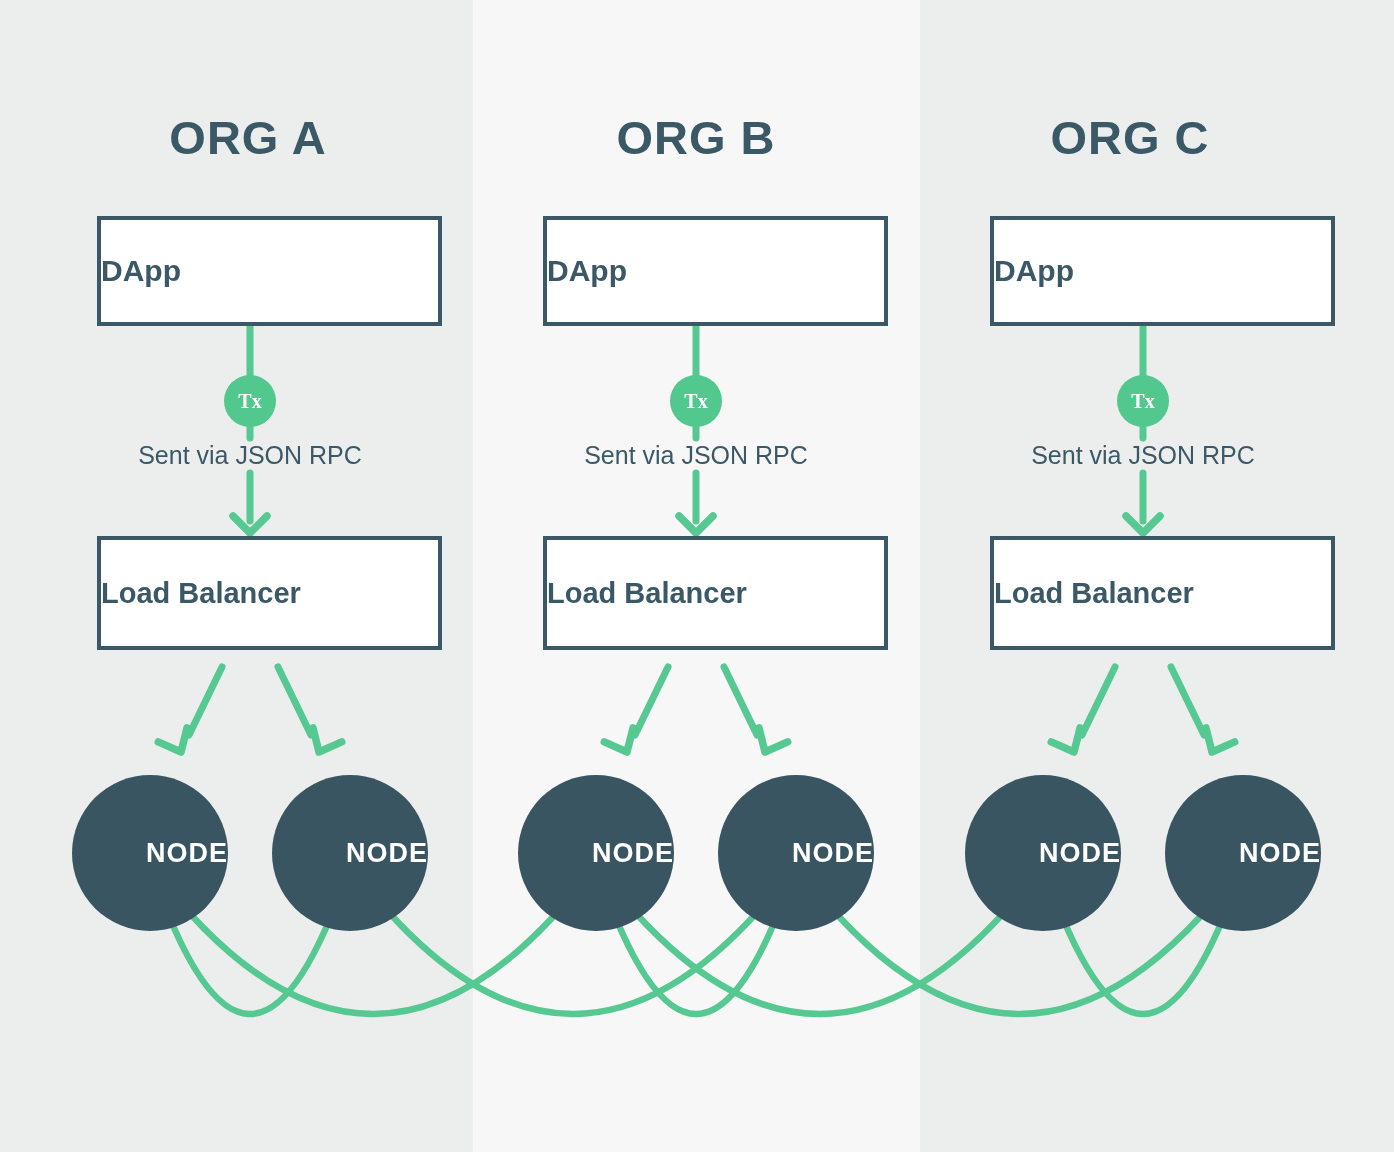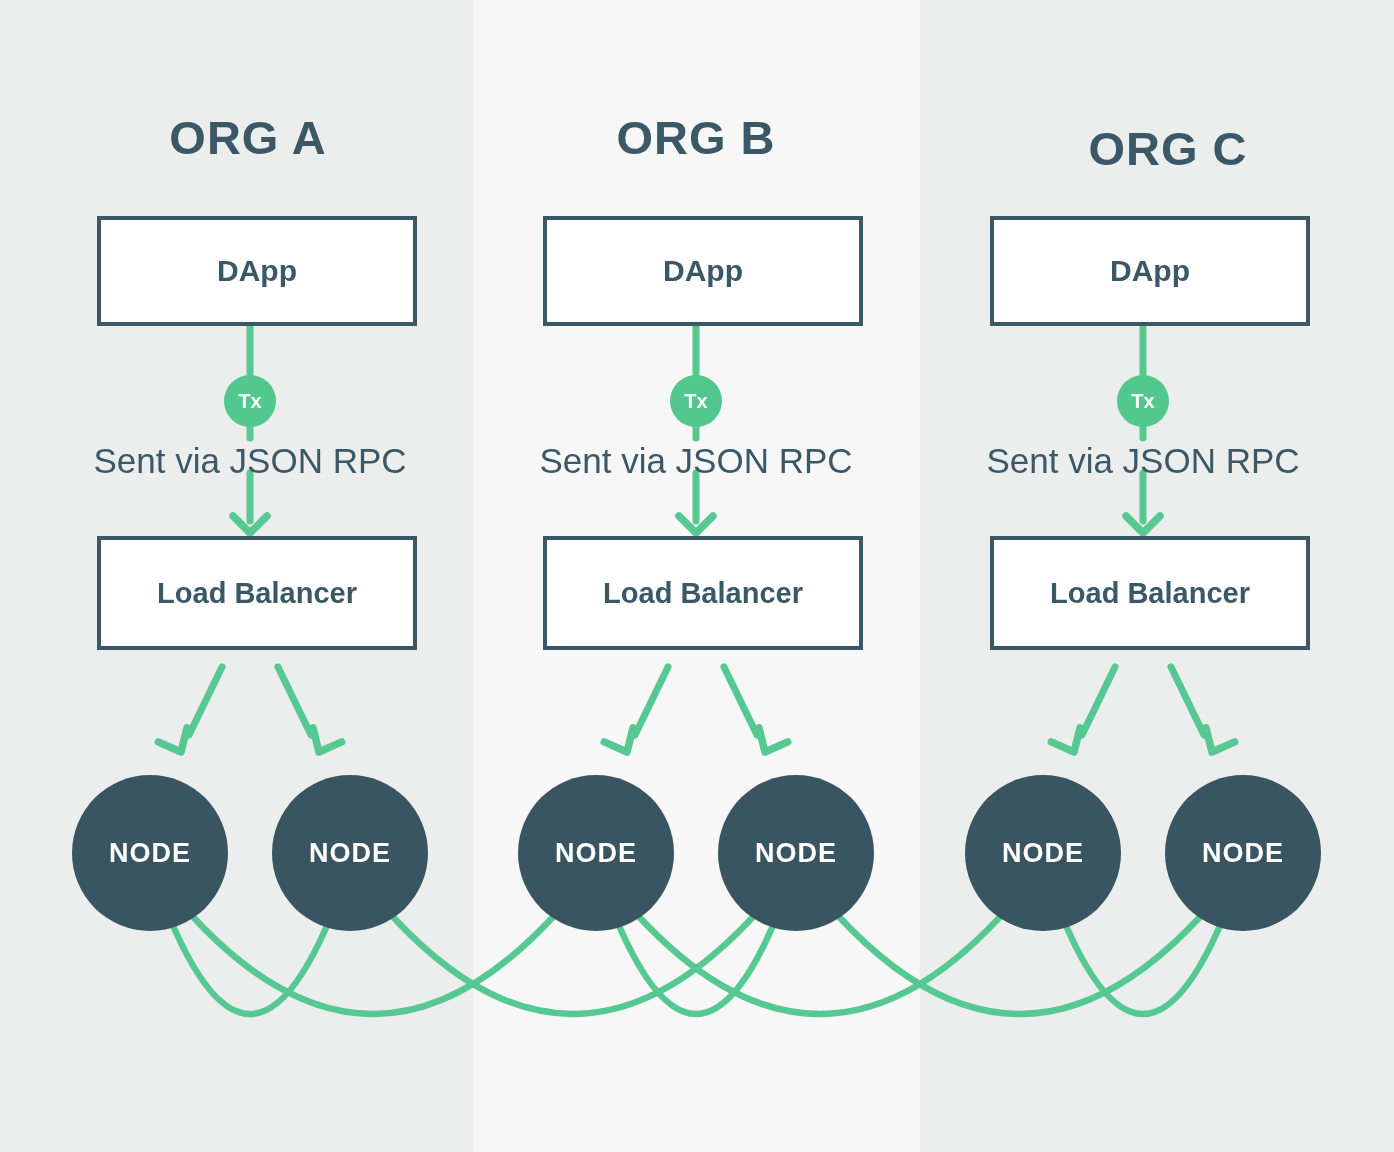--- a/index.html
+++ b/index.html
@@ -28,43 +28,43 @@
   .g-line{stroke:var(--green);stroke-width:7;fill:none;stroke-linecap:round;}
   .g-arc{stroke:var(--green);stroke-width:6.5;fill:none;stroke-linecap:round;}
   .g-head{stroke:var(--green);stroke-width:7.5;fill:none;stroke-linecap:round;stroke-linejoin:round;}
 
   .org-title{
     position:absolute;top:110px;width:320px;
     text-align:center;font-size:47px;font-weight:bold;
     letter-spacing:1px;color:var(--slate);
   }
   .diagram-box{
-    position:absolute;width:320px;
+    position:absolute;width:345px;
     background:var(--box_fill);
     border:4px solid var(--slate);
-    display:flex;align-items:center;justify-content:center;
+    display:flex;align-items:center;
     color:var(--slate);font-weight:bold;
   }
   .dapp{top:216px;height:110px;font-size:30px;}
   .lb{top:536px;height:114px;font-size:29px;}
 
   .tx-circle{
     position:absolute;top:375px;width:52px;height:52px;border-radius:50%;
     background:var(--tx_fill);
     display:flex;align-items:center;justify-content:center;
-    color:#ffffff;font-weight:bold;font-size:20px;
+    color:#ffffff;font-weight:bold;font-size:20px;font-family:Liberation Serif, serif;
   }
   .rpc-caption{
     position:absolute;top:441px;width:320px;text-align:center;
-    font-size:35px;color:var(--slate);
+    font-size:25px;color:var(--slate);
   }
   .node{
     position:absolute;top:775px;width:156px;height:156px;border-radius:50%;
     background:var(--node_fill);
-    display:flex;align-items:center;justify-content:center;
+    display:flex;align-items:center;justify-content:flex-end;
     color:var(--node_label);font-weight:bold;font-size:27px;letter-spacing:1px;
   }
 </style>
 </head>
 <body>
 
 <div class="bg-col a"></div>
 <div class="bg-col b"></div>
 <div class="bg-col c"></div>
 
@@ -150,21 +150,21 @@
 <div class="diagram-box lb" style="left:543px;">
   <span>Load Balancer</span>
 </div>
 <div class="node" style="left:518px;">
   <span>NODE</span>
 </div>
 <div class="node" style="left:718px;">
   <span>NODE</span>
 </div>
 
-<div class="org-title" style="left:1008px;margin-top:11px;">ORG C</div>
+<div class="org-title" style="left:970px;">ORG C</div>
 <div class="diagram-box dapp" style="left:990px;">
   <span>DApp</span>
 </div>
 <div class="tx-circle" style="left:1117px;">
   <span>Tx</span>
 </div>
 <div class="rpc-caption" style="left:983px;">Sent via JSON RPC</div>
 <div class="diagram-box lb" style="left:990px;">
   <span>Load Balancer</span>
 </div>

